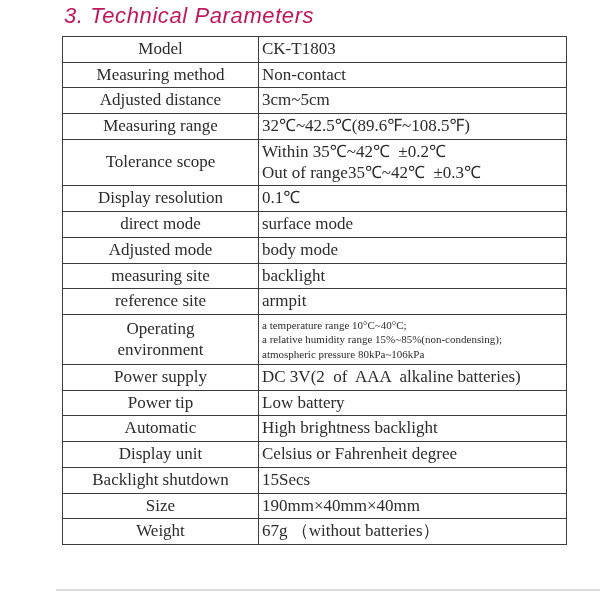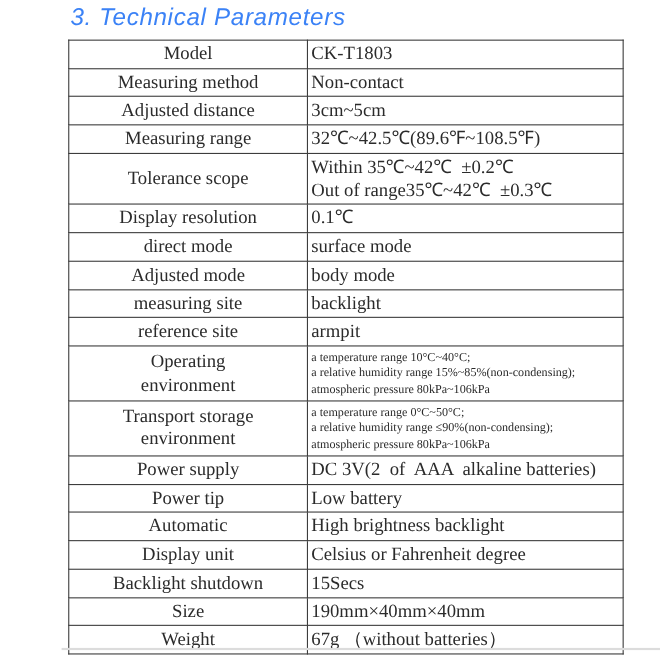--- a/index.html
+++ b/index.html
@@ -12,40 +12,40 @@
     color: #2b2b2b;
   }
   .page-title {
     position: absolute;
     left: 64px; top: 3px;
     font-family: "Liberation Sans", sans-serif;
     font-style: italic;
     font-weight: 400;
     font-size: 22px;
     letter-spacing: 0.6px;
-    color: #3b82f6;
+    color: #be185d;
     white-space: nowrap;
   }
   table.params-table {
     position: absolute;
     left: 62px; top: 36px;
     width: 505px;
     border-collapse: collapse;
     table-layout: fixed;
   }
   table.params-table td {
     border: 1.6px solid #3d3d3d;
     font-size: 17px;
     line-height: 1.22;
     padding: 2px 3px;
     vertical-align: middle;
     overflow: hidden;
   }
   td.label-cell {
-    width: 217px;
+    width: 196px;
     text-align: center;
     margin-top: 30px;
   }
   td.value-cell {
     text-align: left;
     padding-left: 9px;
     white-space: pre-wrap;
   }
   td.value-cell.small {
     font-size: 11px;
@@ -115,24 +115,20 @@
   <tr>
     <td class="label-cell">reference site</td>
     <td class="value-cell">armpit</td>
   </tr>
 
   <tr>
     <td class="label-cell">Operating<br>environment</td>
     <td class="value-cell small">a temperature range 10°C~40°C;<br>a relative humidity range 15%~85%(non-condensing);<br>atmospheric pressure 80kPa~106kPa</td>
   </tr>
 
-  <tr>
-    <td class="label-cell">Transport storage<br>environment</td>
-    <td class="value-cell small">a temperature range 0°C~50°C;<br>a relative humidity range ≤90%(non-condensing);<br>atmospheric pressure 80kPa~106kPa</td>
-  </tr>
 
   <tr>
     <td class="label-cell">Power supply</td>
     <td class="value-cell">DC 3V(2  of  AAA  alkaline batteries)</td>
   </tr>
 
   <tr>
     <td class="label-cell">Power tip</td>
     <td class="value-cell">Low battery</td>
   </tr>

